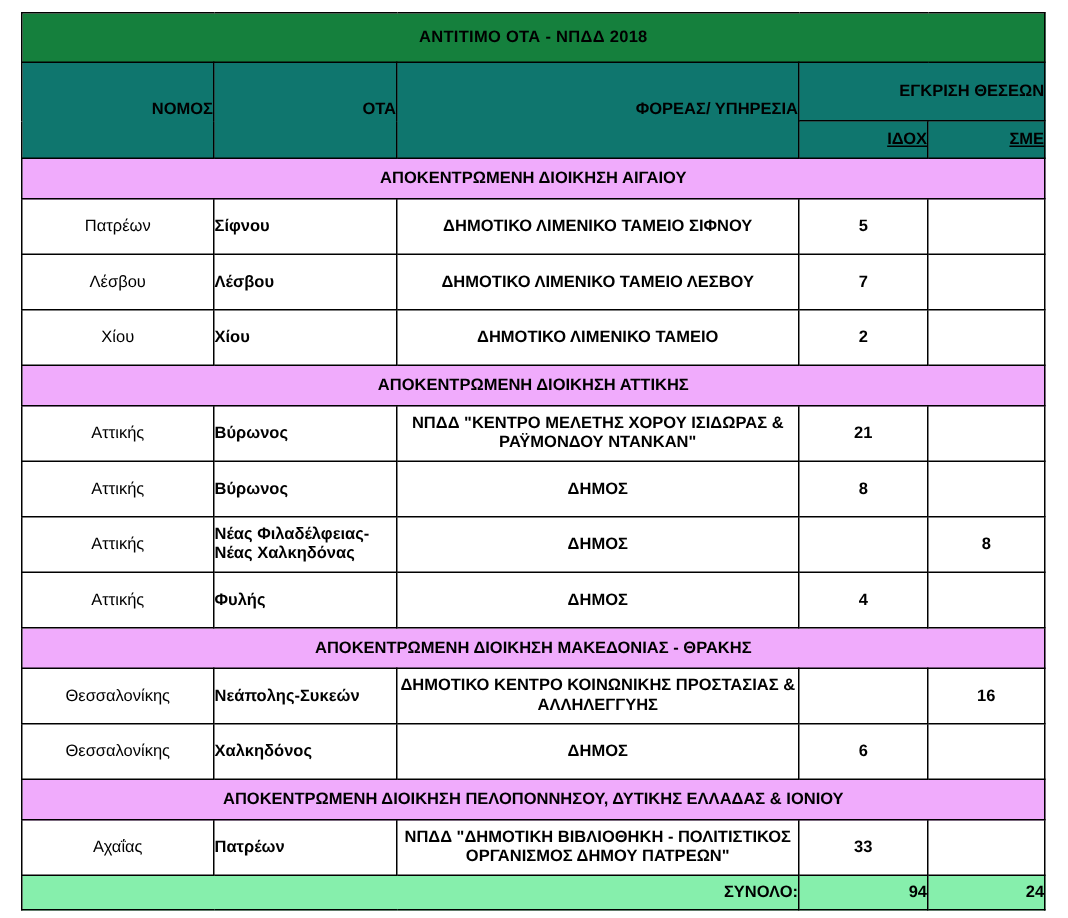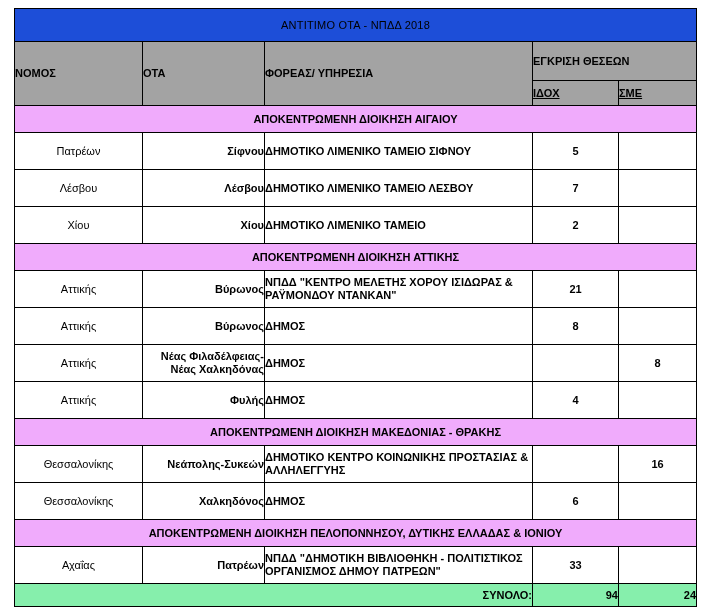--- a/index.html
+++ b/index.html
@@ -34,56 +34,57 @@
     line-height: 1.15;
   }
   
   col.c-nomos  { width: 128px; }
   col.c-ota    { width: 122px; }
   col.c-foreas { width: 268px; }
   col.c-idox   { width: 86px; }
   col.c-sme    { width: 78px; }
 
   .title-cell {
-    background: #1d4ed8;
-    text-align: center;
-    font-weight: normal;
+    background: #15803d;
+    text-align: center;
+    font-weight: bold;
     font-size: 13.5px;
     height: 32px;
     letter-spacing: 0.2px;
   }
   .hdr {
-    background: #a3a3a3;
-    text-align: left;
+    background: #0f766e;
+    text-align: right;
     font-weight: bold;
     font-size: 11.5px;
     margin-top: 12px;
   }
   .hdr.main { height: 38px; }
   .hdr.sub  { height: 24px; text-decoration: underline; }
   .region {
     background: #f0abfc;
     text-align: center;
     font-weight: bold;
     font-size: 11.5px;
     height: 26px;
   }
   td.nomos {
     text-align: center;
     height: 36px;
     font-size: 11.5px;
     padding: 2px 3px;
   }
   td.ota {
-    text-align: right;
+    text-align: left;
     font-weight: bold;
     font-size: 11.5px;
     padding: 2px 8px;
   }
   td.foreas {
+    text-align: center;
     font-size: 9.5px;
     font-weight: bold;
     padding: 3px 6px;
     line-height: 1.25;
   }
   td.num {
     text-align: center;
     font-weight: bold;
     font-size: 11.5px;
   }

